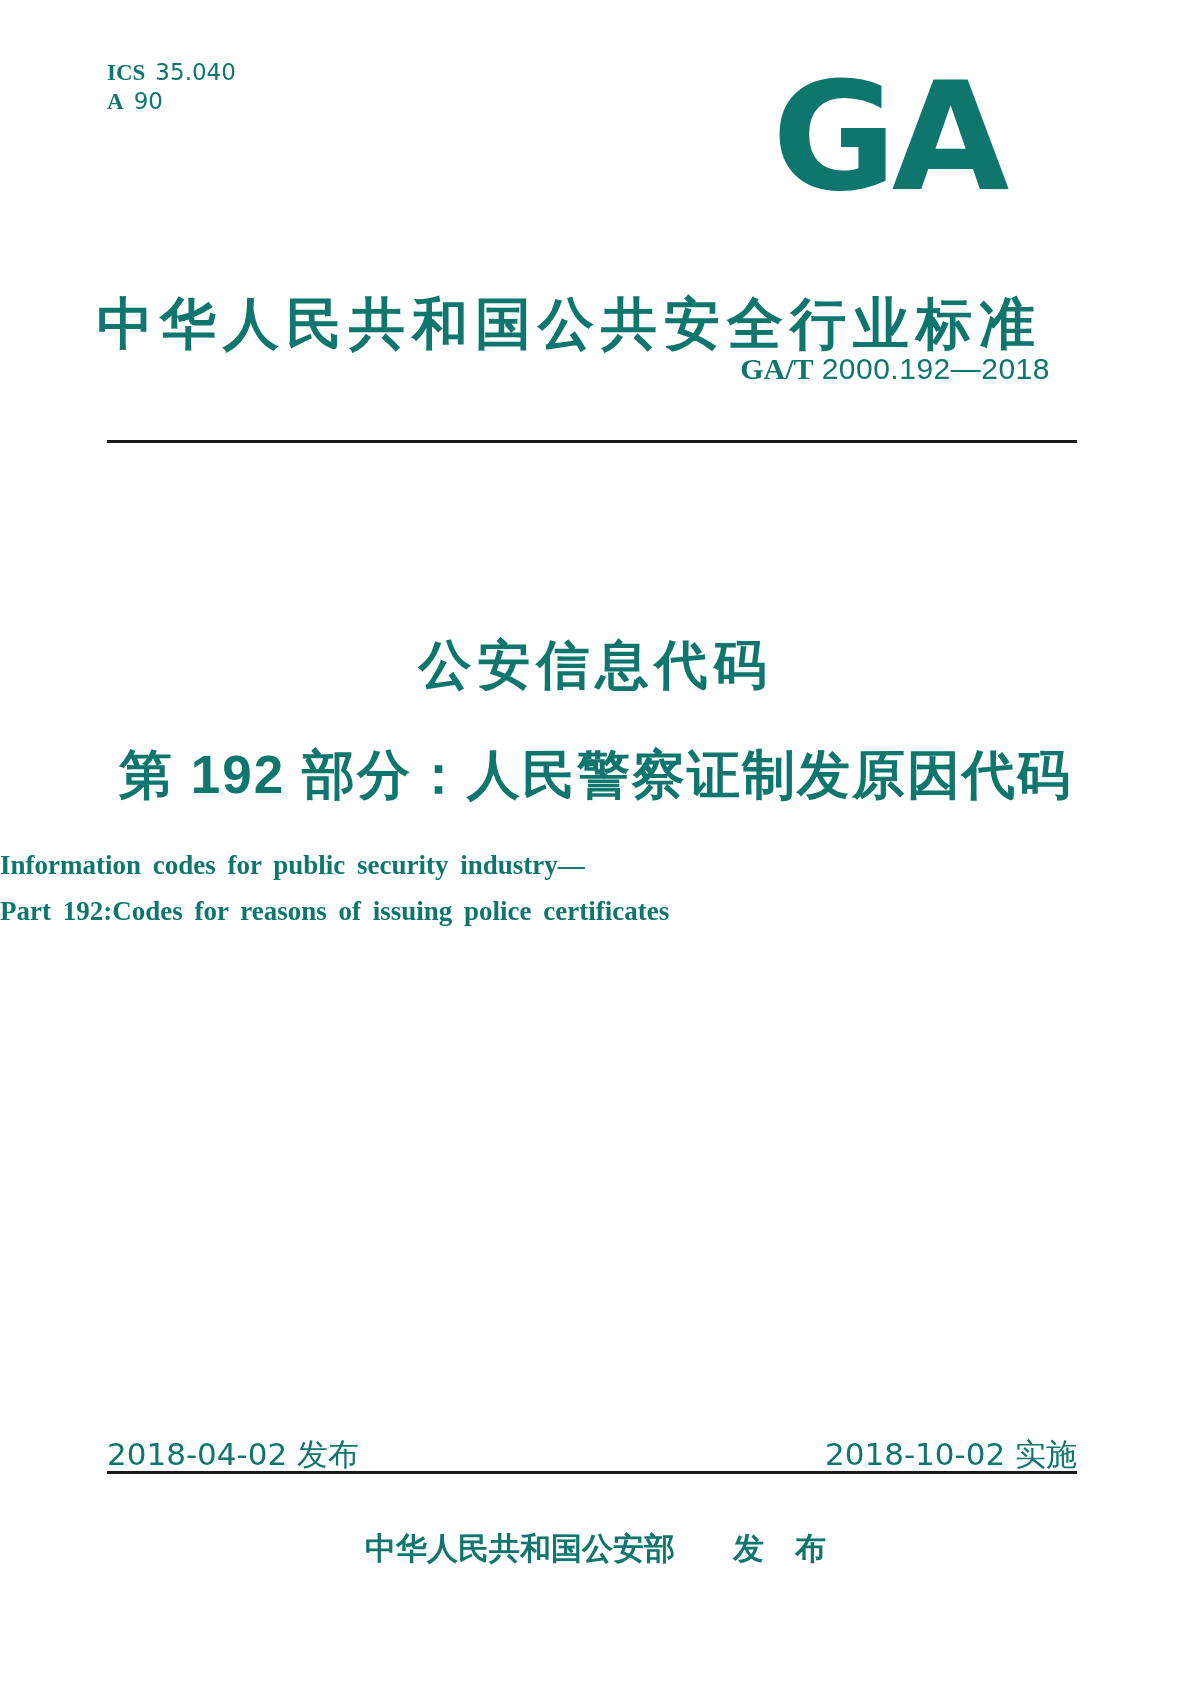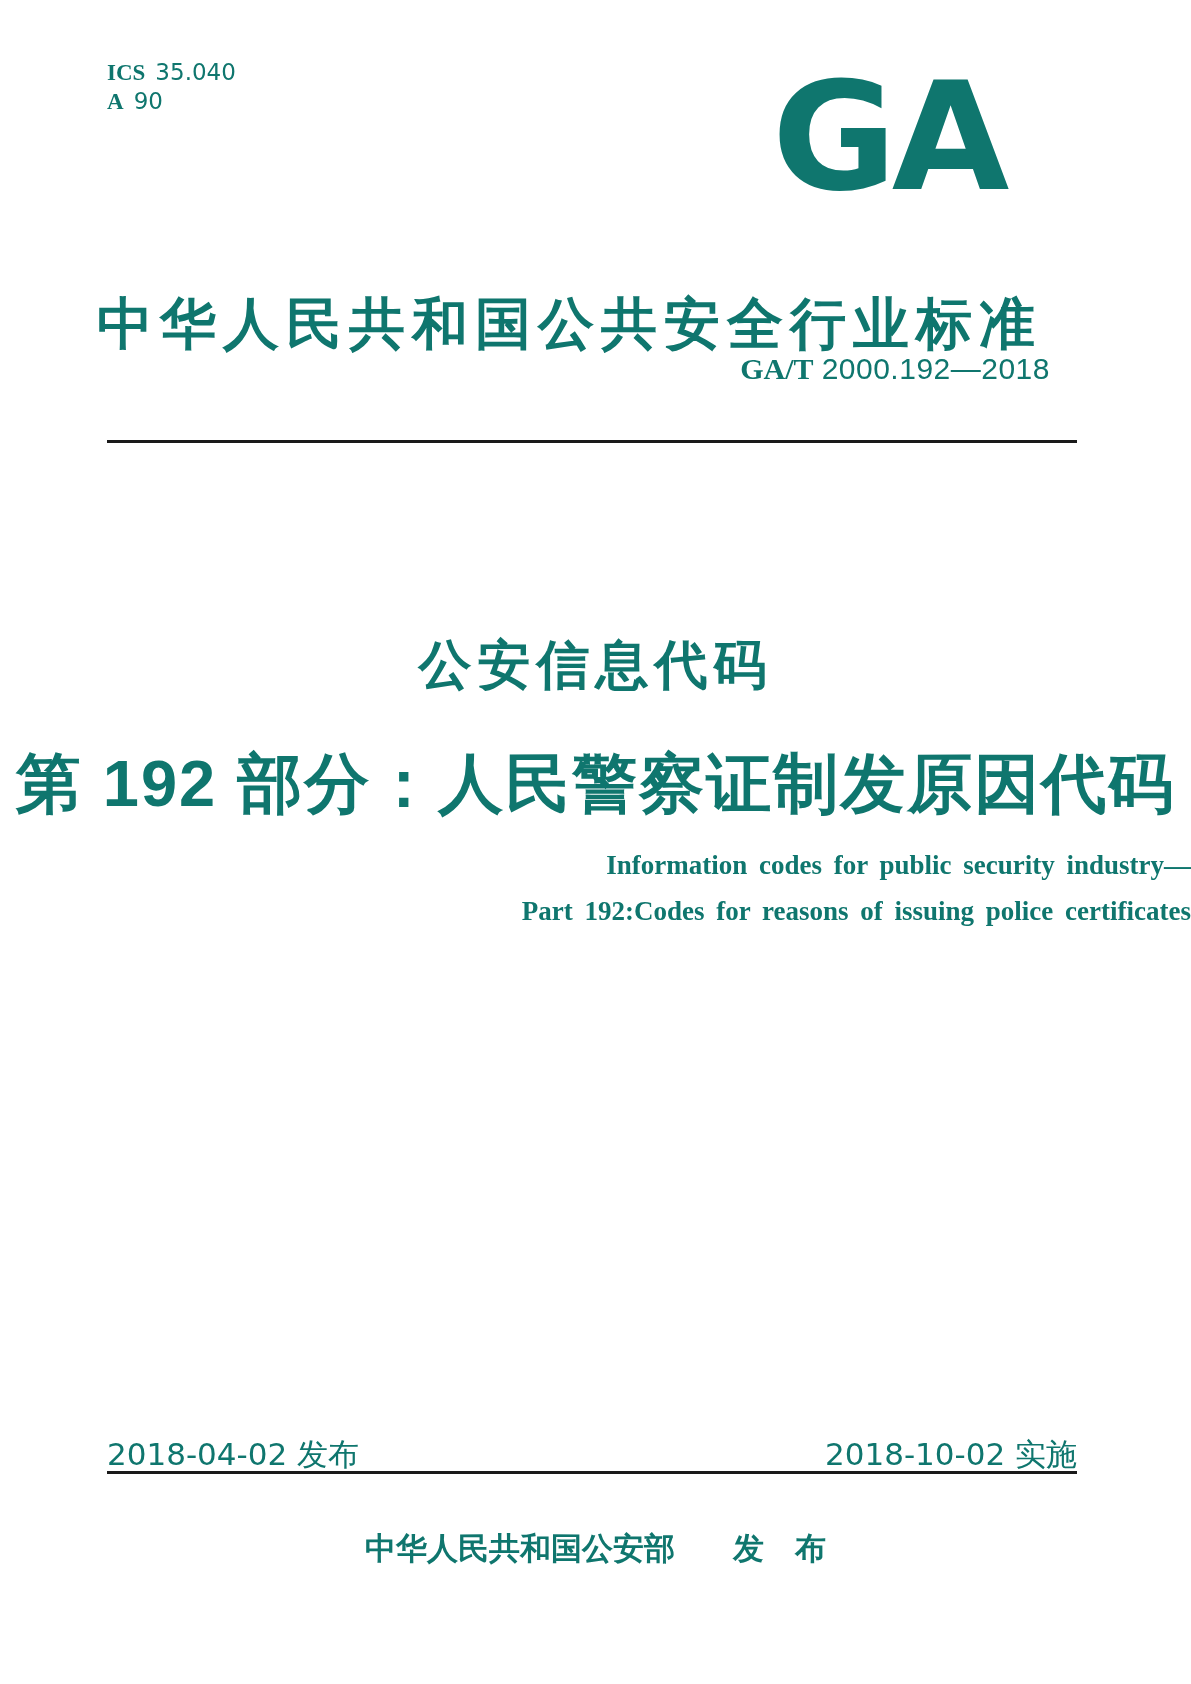--- a/index.html
+++ b/index.html
@@ -86,27 +86,27 @@
   
   .cn-line {
     position: absolute;
     left: 0;
     width: 1191px;
     text-align: center;
     font-weight: bold;
     white-space: nowrap;
   }
   .cn-line1 { top: 630px; font-size: 53px; letter-spacing: 6px; }
-  .cn-line2 { top: 740px; font-size: 65px; letter-spacing: 2px; }
+  .cn-line2 { top: 740px; font-size: 53px; letter-spacing: 2px; }
   
   .en-line {
     position: absolute;
     left: 0;
     width: 1191px;
-    text-align: right;
+    text-align: left;
     font-family: "Liberation Serif", serif;
     font-weight: bold;
     font-size: 27px;
     word-spacing: 5px;
     white-space: nowrap;
   }
   .en-line1 { top: 850px; }
   .en-line2 { top: 896px; }
   
   .dates-row {

